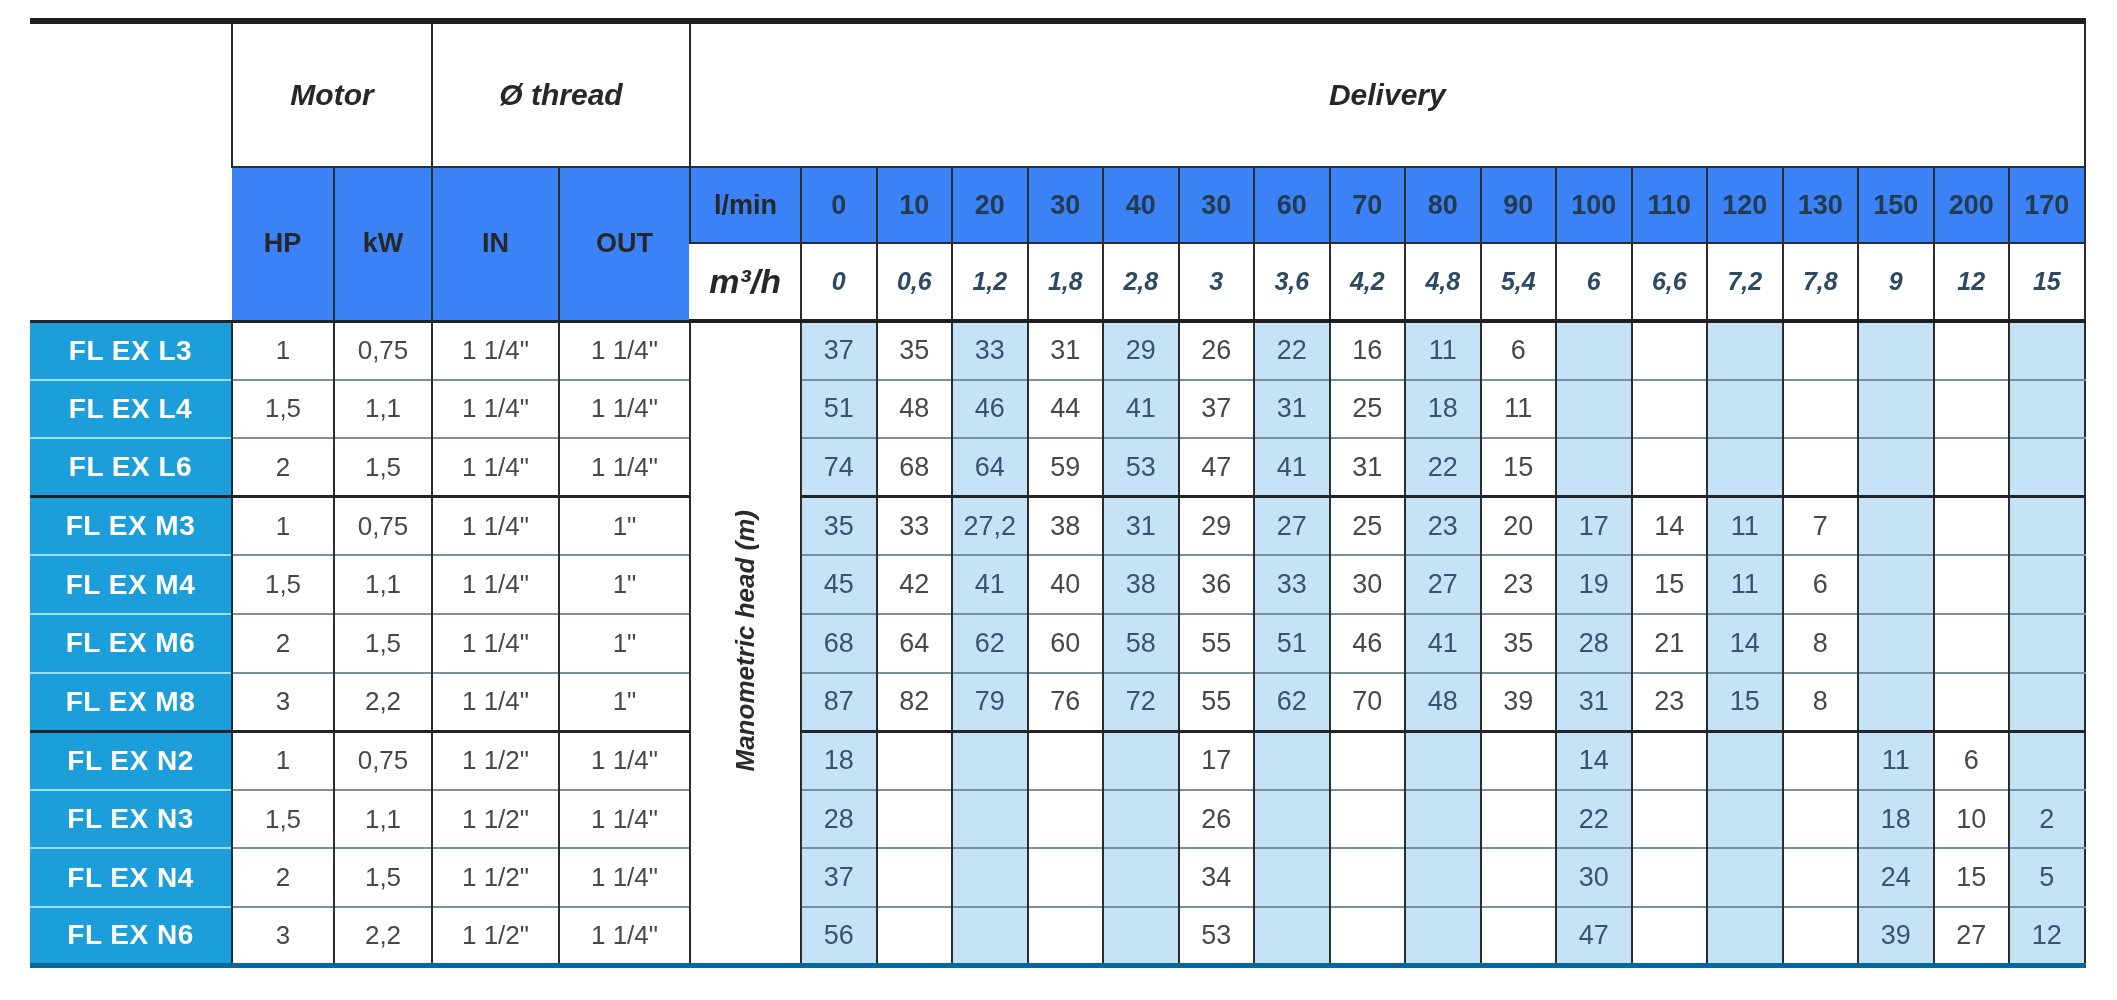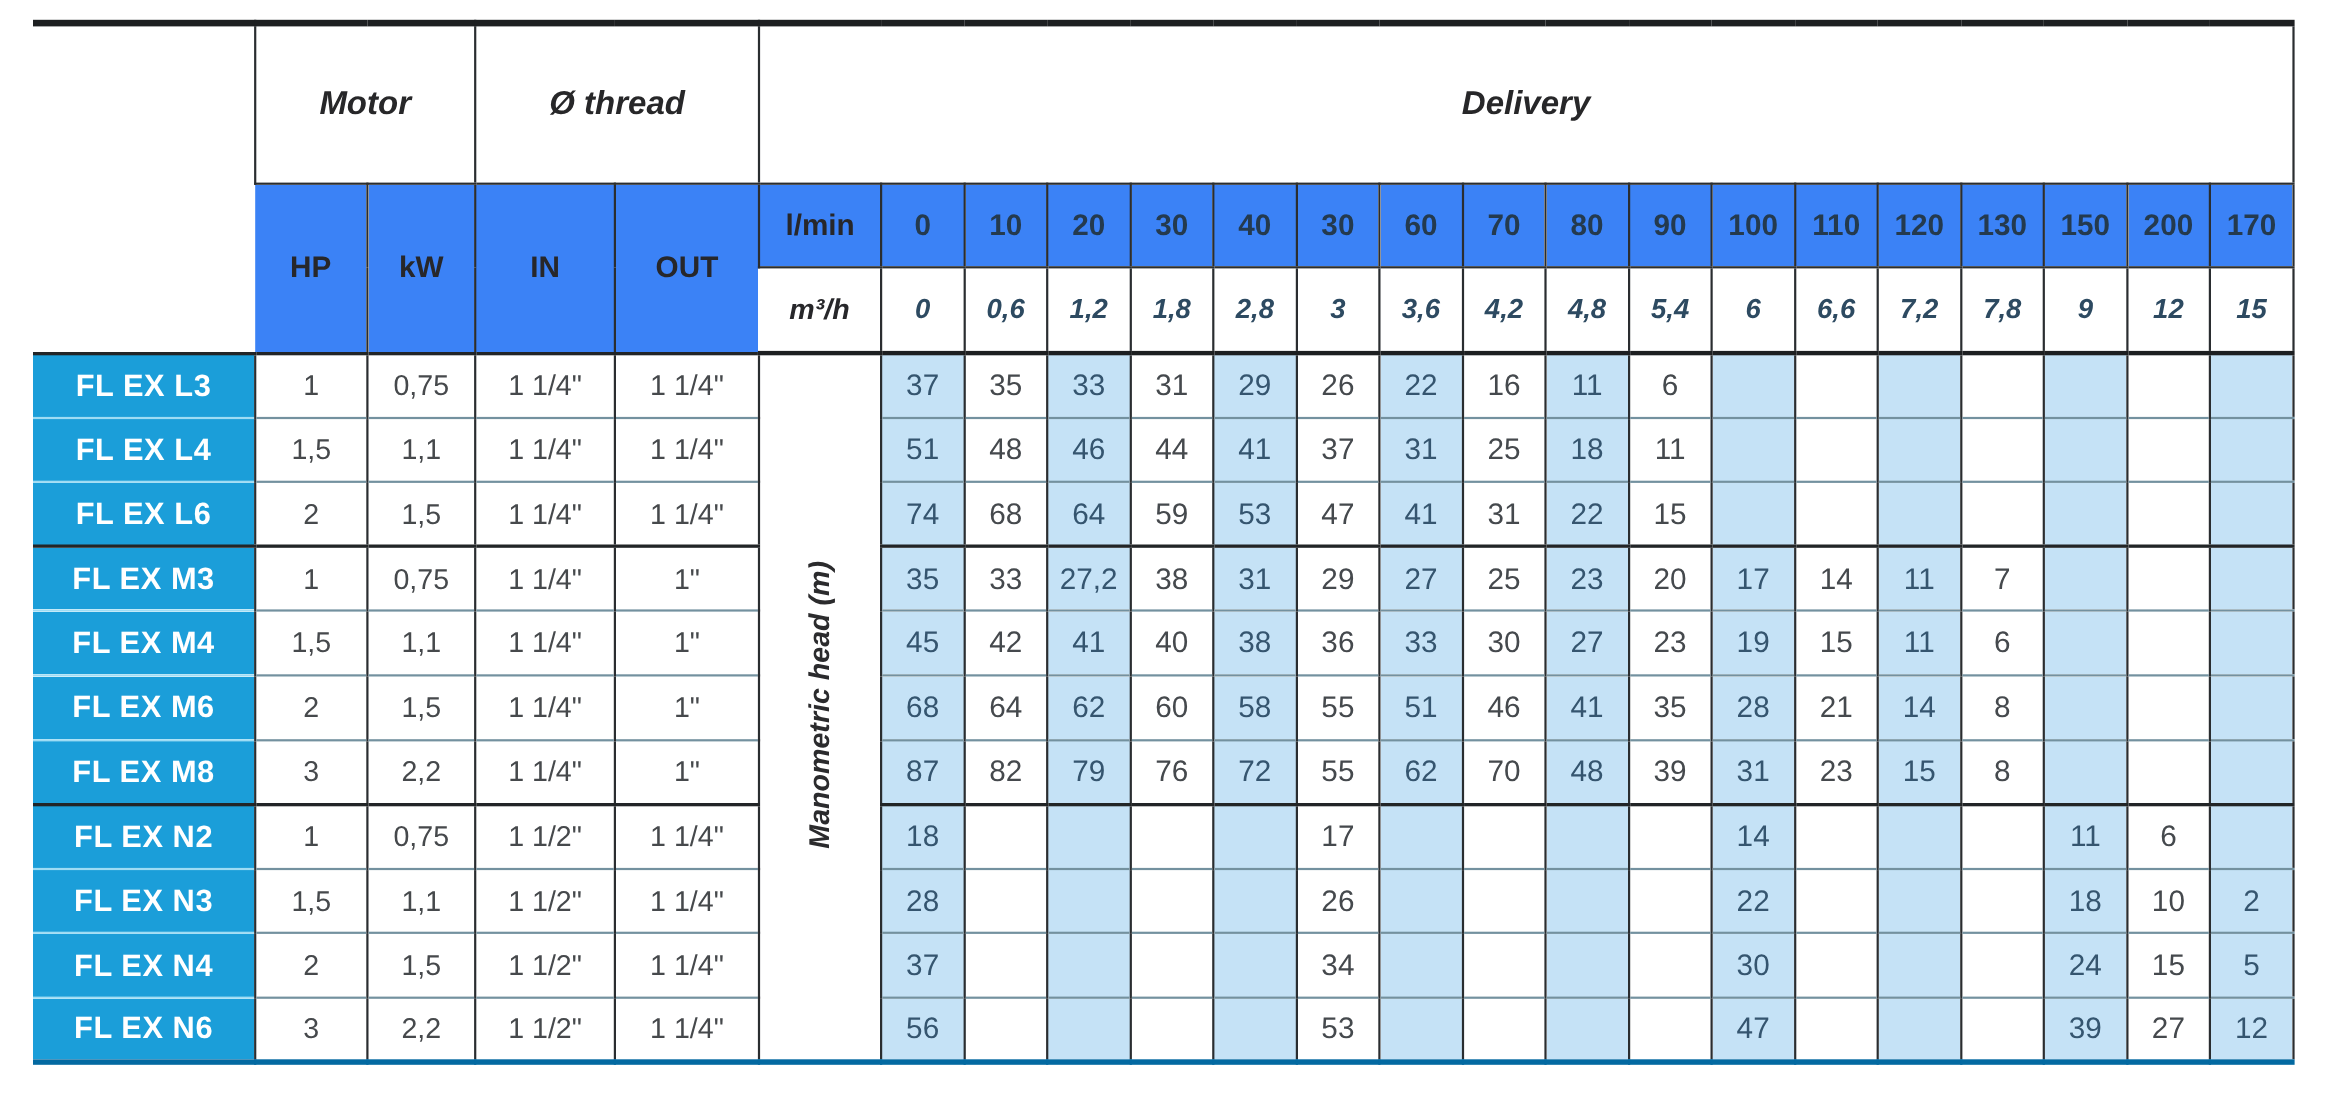--- a/index.html
+++ b/index.html
@@ -12,21 +12,21 @@
   .tbl tr.r1{height:146px;}
   .tbl tr.r2{height:76px;}
   .tbl tr.r3{height:78px;}
   .tbl tbody tr{height:58.6px;padding-left:43px;}
   thead tr.r1 td{border-bottom:2px solid #2a2d30;background:#fff;}
   thead tr.r2 td{border-bottom:2px solid #2a2d30;background:#3b82f6;}
   thead tr.r3 td{border-bottom:4px solid #1d1f21;background:#fff;}
   .corner{background:var(--header-gray,#696b6d);color:#ffffff;font-weight:bold;font-style:italic;font-size:31px;}
   .hdr{font-weight:bold;font-style:italic;font-size:30px;color:#272729;}
   .sub{font-weight:bold;font-size:27px;color:#27272a;}
-  .m3h{font-weight:bold;font-style:italic;font-size:26px;color:#27272a;}
+  .m3h{font-weight:bold;font-style:italic;font-size:34px;color:#27272a;}
   .h-num{font-weight:bold;font-size:27px;color:#243a4e;}
   .h-m3{font-style:italic;font-weight:bold;font-size:25px;color:#2d4a61;}
   .c-blue{background:var(--shade-blue,#c5e2f6);}
   .c-white{background:#ffffff;}
   tbody td{border-top:2px solid #73919f;}
   tbody td.pump{border-top:2px solid #9edcf4;}
   tbody tr.group-start td{border-top:3px solid #222527;}
   .pump{background:var(--pump-blue,#1b9ed9);color:#ffffff;font-weight:bold;font-size:28px;
     text-align:left;padding-left:12px;letter-spacing:0.5px;}
   .spec{font-size:26px;color:#46494c;}

